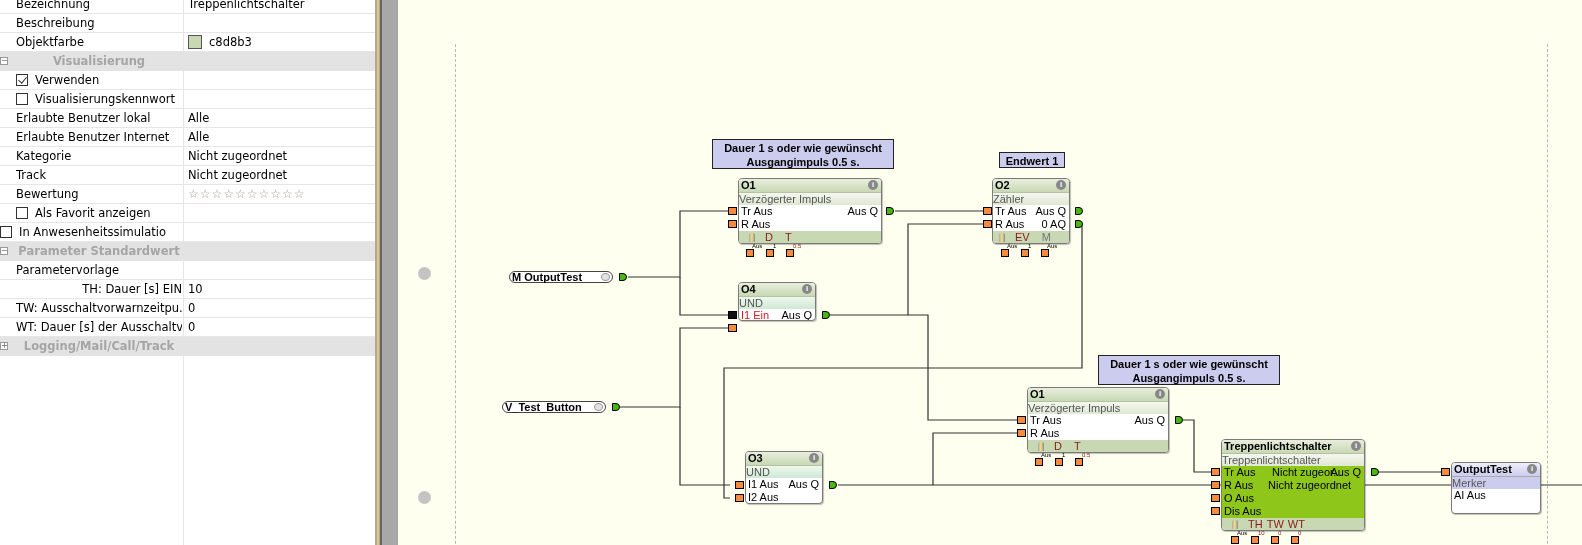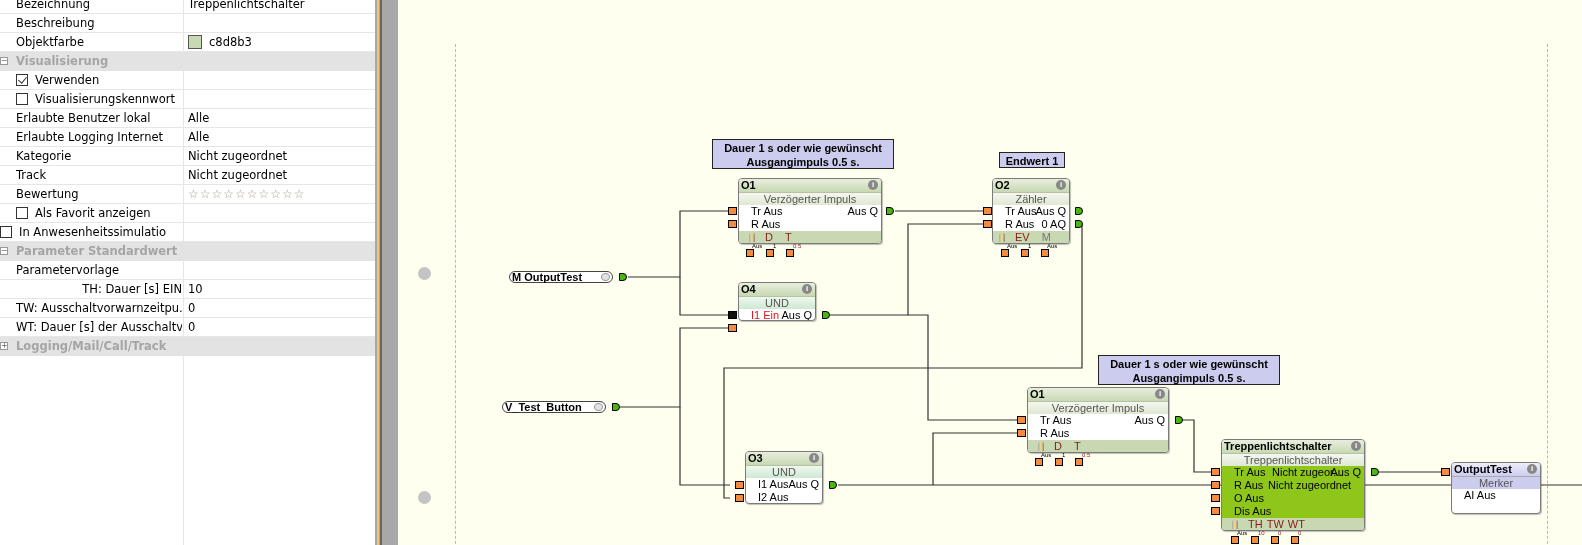--- a/index.html
+++ b/index.html
@@ -3,41 +3,41 @@
 <meta charset="utf-8">
 <style>
   * { box-sizing: border-box; margin: 0; padding: 0; }
   body { width: 1582px; height: 545px; overflow: hidden; position: relative; font-family: "Liberation Sans", sans-serif; background: #fffff0; }
   #props { position: absolute; left: 0; top: 0; width: 375px; height: 545px; background: #fff; font-family: "DejaVu Sans", sans-serif; font-size: 11.5px; color: #000; }
   .prow { position: absolute; left: 0; width: 375px; height: 19px; border-bottom: 1px solid #e6e6e6; }
   .prow .lbl { position: absolute; left: 16px; top: 2px; white-space: nowrap; width: 166px; overflow: hidden; }
   .prow .val { position: absolute; left: 188px; top: 2px; white-space: nowrap; }
   .prow .sep { position: absolute; left: 183px; top: 0; width: 1px; height: 19px; background: #e6e6e6; }
   .prow.cat { background: #e3e3e3; border-bottom: 1px solid #e3e3e3; }
-  .prow.cat .lbl { color: #a5a5a5; font-weight: bold; }
+  .prow.cat .lbl { color: #a5a5a5; font-weight: bold; text-align: center; }
   .exp { position: absolute; left: 0; top: 5px; width: 8px; height: 8px; border: 1px solid #999; font-size: 8px; line-height: 6px; text-align: center; color: #666; background:#fff; }
   .cb { display: inline-block; width: 12px; height: 12px; border: 1px solid #333; vertical-align: -2px; margin-right: 7px; background: #fff; position: relative; }
   .cb.on::after { content: ""; position: absolute; left: 3px; top: 0px; width: 4px; height: 7px; border-right: 1.5px solid #333; border-bottom: 1.5px solid #333; transform: rotate(40deg); }
   .swatch { display: inline-block; width: 14px; height: 14px; background: #c8d8b3; border: 1px solid #555; vertical-align: -3px; margin-right: 7px; }
   .stars { color: #a8a090; letter-spacing: 1px; font-size: 12px; }
   .vline { position: absolute; left: 183px; top: 0; width: 1px; height: 545px; background: #e6e6e6; }
   #splitter { position: absolute; left: 375px; top: 0; width: 23px; height: 545px; background: #a8a8a8; }
   #splitter .y { position: absolute; left: 2px; top: 0; width: 2px; height: 545px; background: #f3c56b; }
   #splitter .d { position: absolute; left: 5px; top: 0; width: 2px; height: 545px; background: #666; }
   #canvas { position: absolute; left: 398px; top: 0; width: 1184px; height: 545px; background: #fffff0; margin-top: 44px; }
   .dash { position: absolute; top: 0; width: 0; height: 545px; border-left: 1px dashed #b8b8b8; }
   .dot { position: absolute; width: 13px; height: 13px; border-radius: 50%; background: #c4c4c4; }
   svg#wires { position: absolute; left: 0; top: 0; }
   .note { position: absolute; background: #ccccee; border: 1px solid #222; font-weight: bold; font-size: 11px; text-align: center; line-height: 14px; padding-top: 1px; color: #000; }
   .blk { position: absolute; border: 1px solid #7a7a7a; border-radius: 4px; background: #fff; font-size: 11px; overflow: hidden; box-shadow: 1px 1px 1px rgba(0,0,0,0.25); }
   .blk .hd { height: 13px; background: linear-gradient(#e8eedd,#c8d8b3); font-weight: bold; padding-left: 2px; line-height: 13px; position: relative; }
   .blk .hd .info { position: absolute; right: 3px; top: 1px; width: 10px; height: 10px; border-radius: 50%; background: #888; color: #fff; font-size: 8px; line-height: 10px; text-align: center; font-weight: bold; }
-  .blk .ty { height: 13px; text-align: center; color: #555; background: linear-gradient(#f4f7ef,#dfe8d2); line-height: 13px; border-top: 1px solid #b5c3a2; }
+  .blk .ty { height: 13px; text-align: left; color: #555; background: linear-gradient(#f4f7ef,#dfe8d2); line-height: 13px; border-top: 1px solid #b5c3a2; }
   .blk.und .ty { background: linear-gradient(#eef8ee,#cfe8d4); }
-  .blk .io { height: 13px; line-height: 13px; position: relative; padding-left: 12px; white-space: nowrap; }
+  .blk .io { height: 13px; line-height: 13px; position: relative; padding-left: 2px; white-space: nowrap; }
   .blk .io .r { position: absolute; right: 3px; top: 0; }
   .blk .io .m { position: absolute; top: 0; }
   .blk .ft { height: 13px; background: #c8d8b3; line-height: 13px; padding-left: 10px; color: #8b1a1a; position: relative; }
   .blk .ft .bat { display: inline-block; width: 6px; height: 9px; background: linear-gradient(90deg,#aaa,#f5e08a,#888); border-radius: 2px 2px 0 0; vertical-align: -1px; margin-right: 10px; }
   .blk .ft span.p { margin-right: 12px; }
   .green .io { background: #8ec61a; }
   .merker .hd { background: linear-gradient(#eeeefc,#ccccee); }
   .merker .ty { background: #ccccee; border-top: 1px solid #aaa; }
   .vinp { position: absolute; height: 12px; border: 1px solid #444; border-radius: 6px; background: #fff; font-size: 11px; font-weight: bold; line-height: 10px; padding-left: 2px; }
   .vinp .c { position: absolute; right: 2px; top: 1px; width: 9px; height: 8px; border-radius: 50%; border: 1px solid #999; background: #e2e2e2; }
@@ -78,21 +78,21 @@
       <div class="prow" style="top: 90px;">
         <span class="lbl"><span class="cb"></span><span>Visualisierungskennwort</span></span>
         <span class="sep"></span>
       </div>
       <div class="prow" style="top: 109px;">
         <span class="lbl"><span>Erlaubte Benutzer lokal</span></span>
         <span class="sep"></span>
         <span class="val">Alle</span>
       </div>
       <div class="prow" style="top: 128px;">
-        <span class="lbl"><span>Erlaubte Logging Internet</span></span>
+        <span class="lbl"><span>Erlaubte Benutzer Internet</span></span>
         <span class="sep"></span>
         <span class="val">Alle</span>
       </div>
       <div class="prow" style="top: 147px;">
         <span class="lbl"><span>Kategorie</span></span>
         <span class="sep"></span>
         <span class="val">Nicht zugeordnet</span>
       </div>
       <div class="prow" style="top: 166px;">
         <span class="lbl"><span>Track</span></span>

